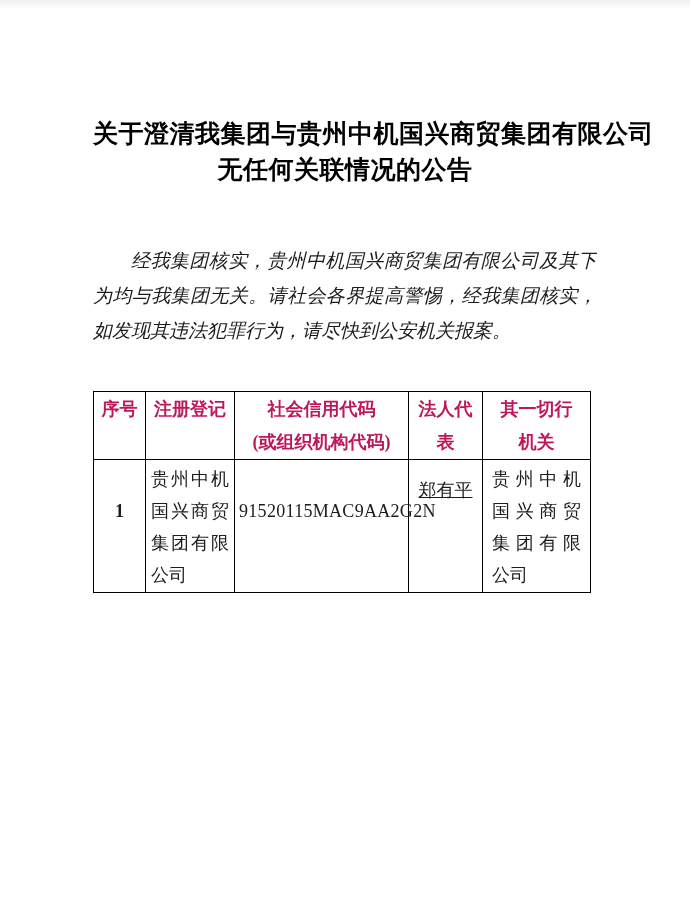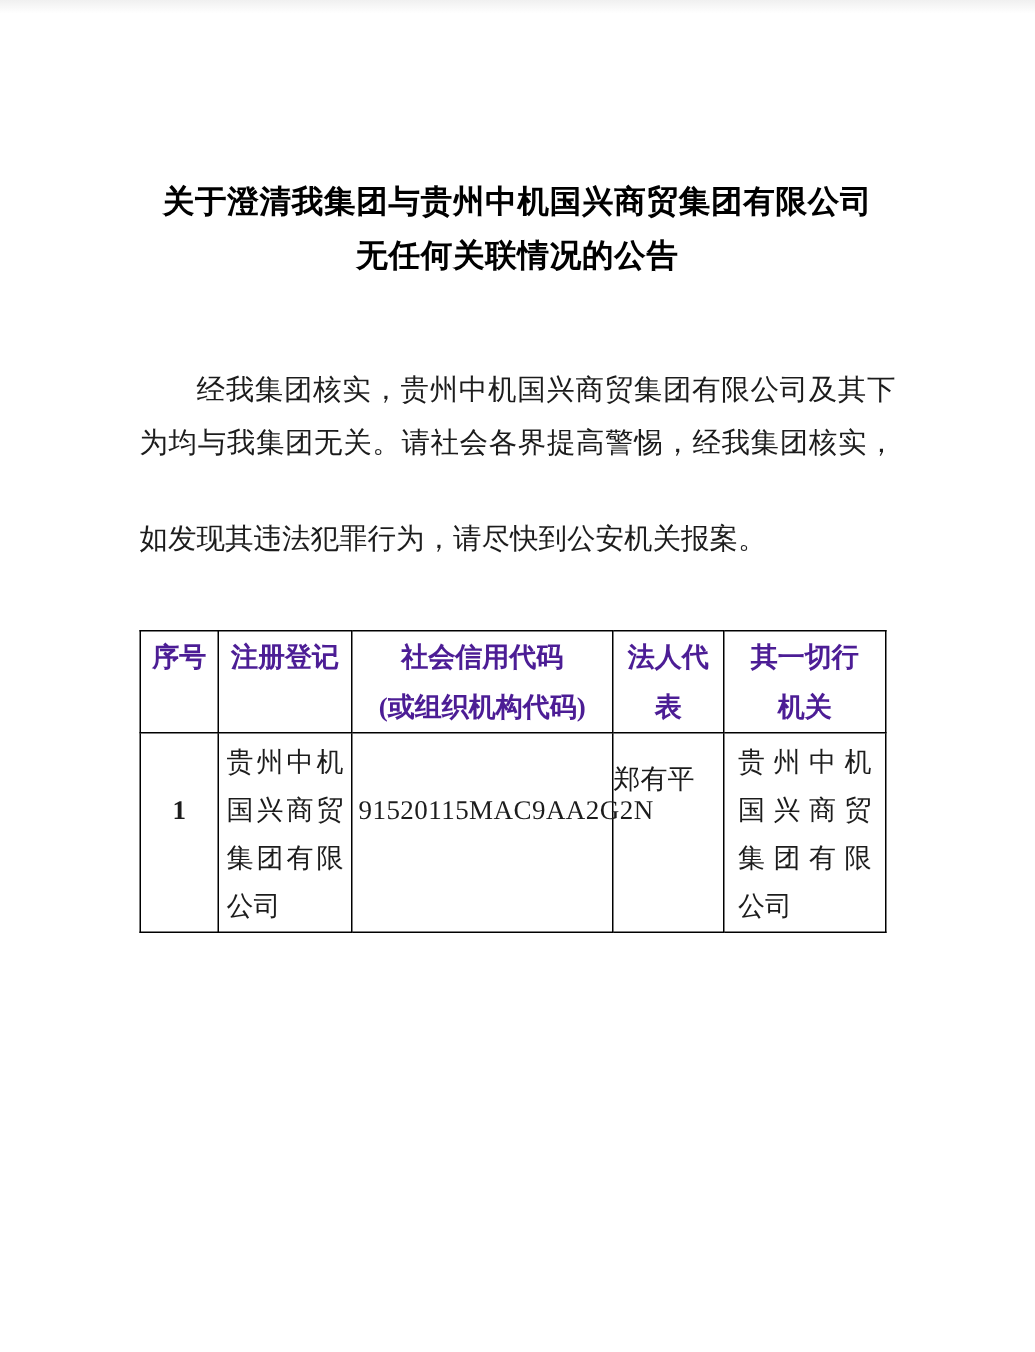--- a/index.html
+++ b/index.html
@@ -18,58 +18,59 @@
   .content {
     position: absolute;
     left: 93px; top: 0;
     width: 504px;
   }
   .doc-title {
     margin-top: 116px;
     text-align: center;
     font-weight: bold;
     color: #000000;
-    font-size: 21px;
+    font-size: 25px;
     line-height: 36px;
     letter-spacing: 0.5px;
     white-space: nowrap;
   }
   .paragraph {
     margin-top: 55px;
     font-size: 19px;
     line-height: 35px;
   }
   .pline {
     white-space: nowrap;
     overflow: hidden;
     text-align: justify;
     text-align-last: justify;
+    font-style: italic;
   }
   .pline.first { text-indent: 2em; }
-  .pline.last { text-align-last: left; margin-top: 29px; }
+  .pline.last { text-align-last: left; }
   table.doc-table {
     margin-top: 43px;
     border-collapse: collapse;
     table-layout: fixed;
     width: 497px;
   }
   table.doc-table col.c1 { width: 52px; }
   table.doc-table col.c2 { width: 89px; }
   table.doc-table col.c3 { width: 174px; }
   table.doc-table col.c4 { width: 74px; }
   table.doc-table col.c5 { width: 108px; }
   table.doc-table th, table.doc-table td {
     border: 1.5px solid #000000;
   }
   table.doc-table thead tr { height: 66px; }
   table.doc-table tbody tr { height: 133px; }
   th {
     font-size: 18px;
     font-weight: bold;
-    color: #4c1d95;
+    color: #be185d;
     text-align: center;
     vertical-align: top;
     line-height: 33px;
     padding: 1px 2px 0 2px;
     white-space: pre-line;
   }
   td {
     font-size: 18px;
     line-height: 32px;
     vertical-align: top;
@@ -84,21 +85,23 @@
     text-align: justify;
     padding: 3px 5px 0 5px;
   }
   td.cell-code {
     font-family: Liberation Serif, serif;
     padding: 35px 2px 0 4px;
     text-align: left;
     letter-spacing: 0.3px;
   }
   td.cell-legal {
+    text-align: center;
     padding-top: 14px;
+    text-decoration: underline;
   }
   td.cell-registry {
     text-align: justify;
     padding: 3px 9px 0 9px;
   }
 </style>
 </head>
 <body>
 
 <div class="top-edge"></div>

